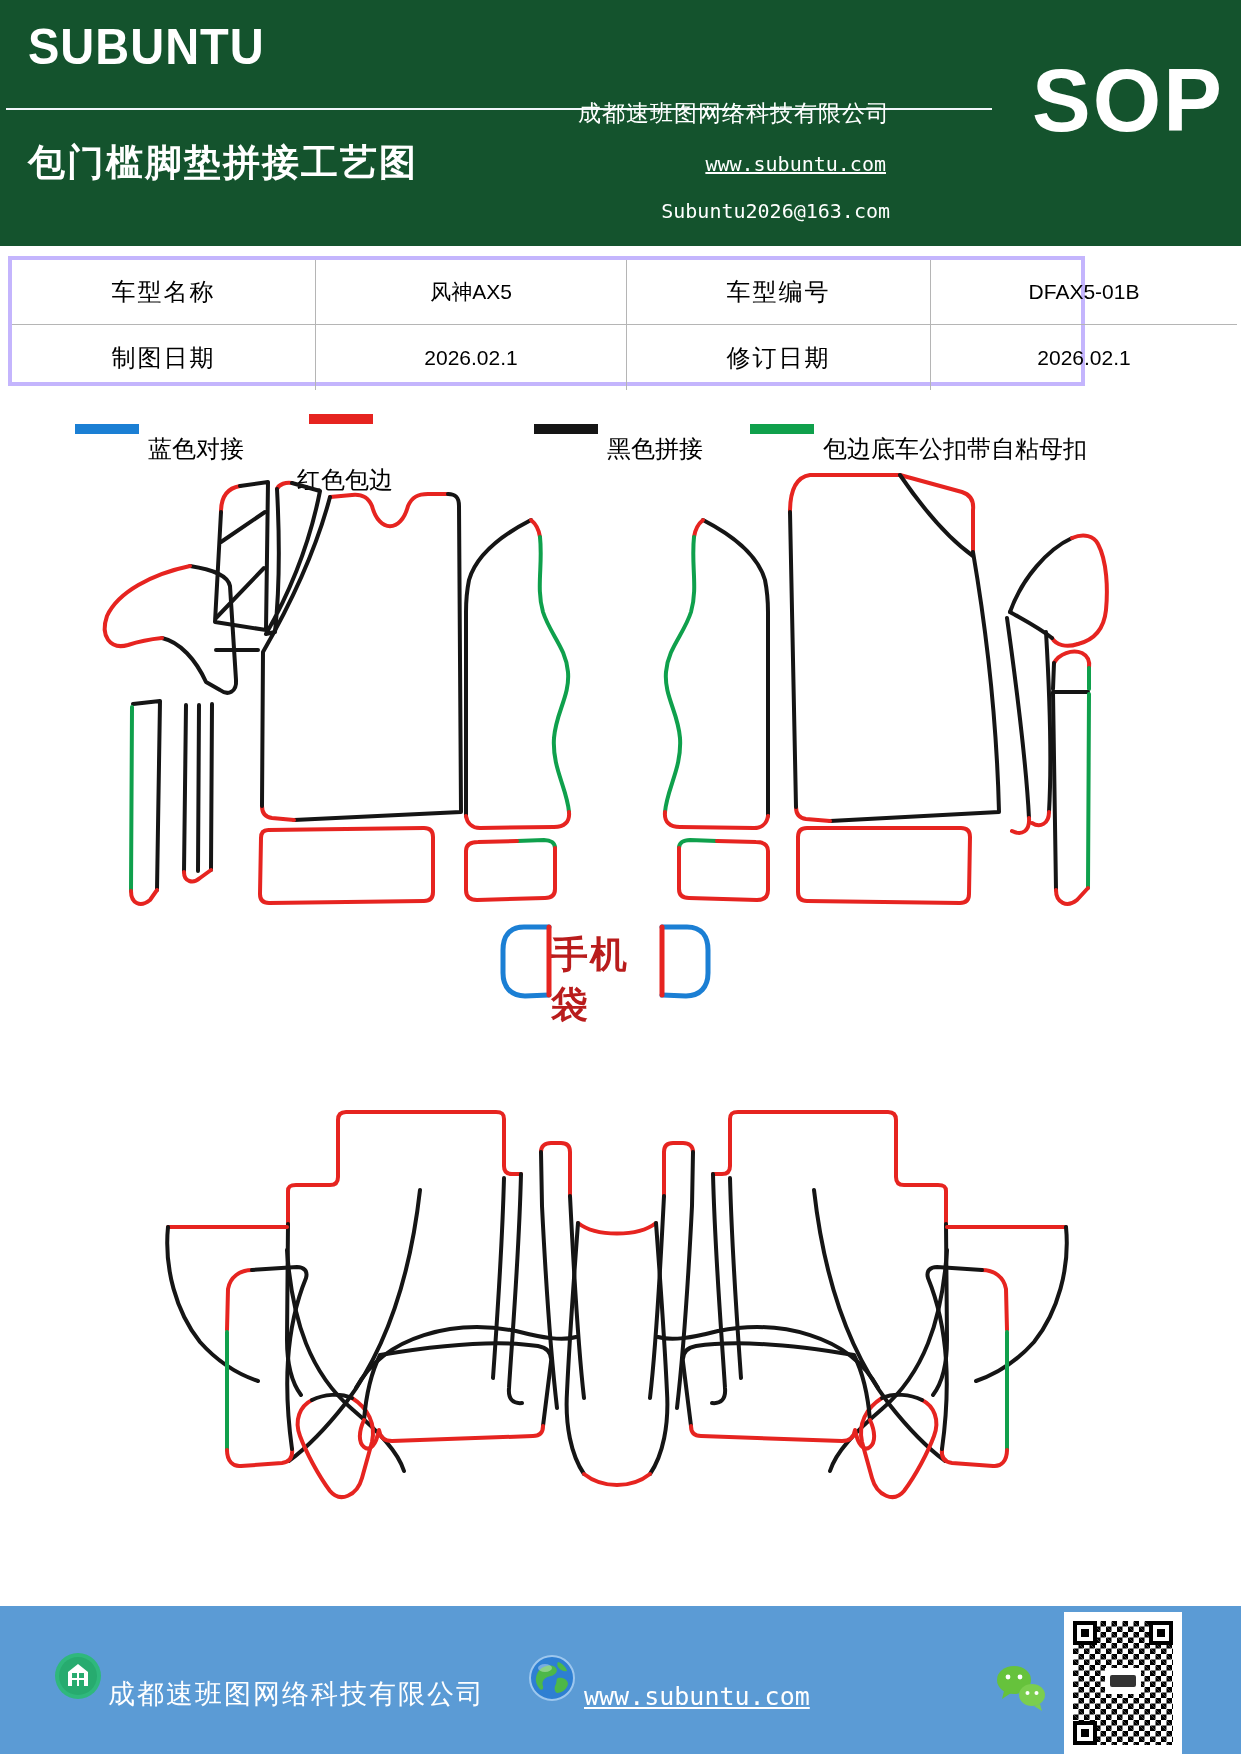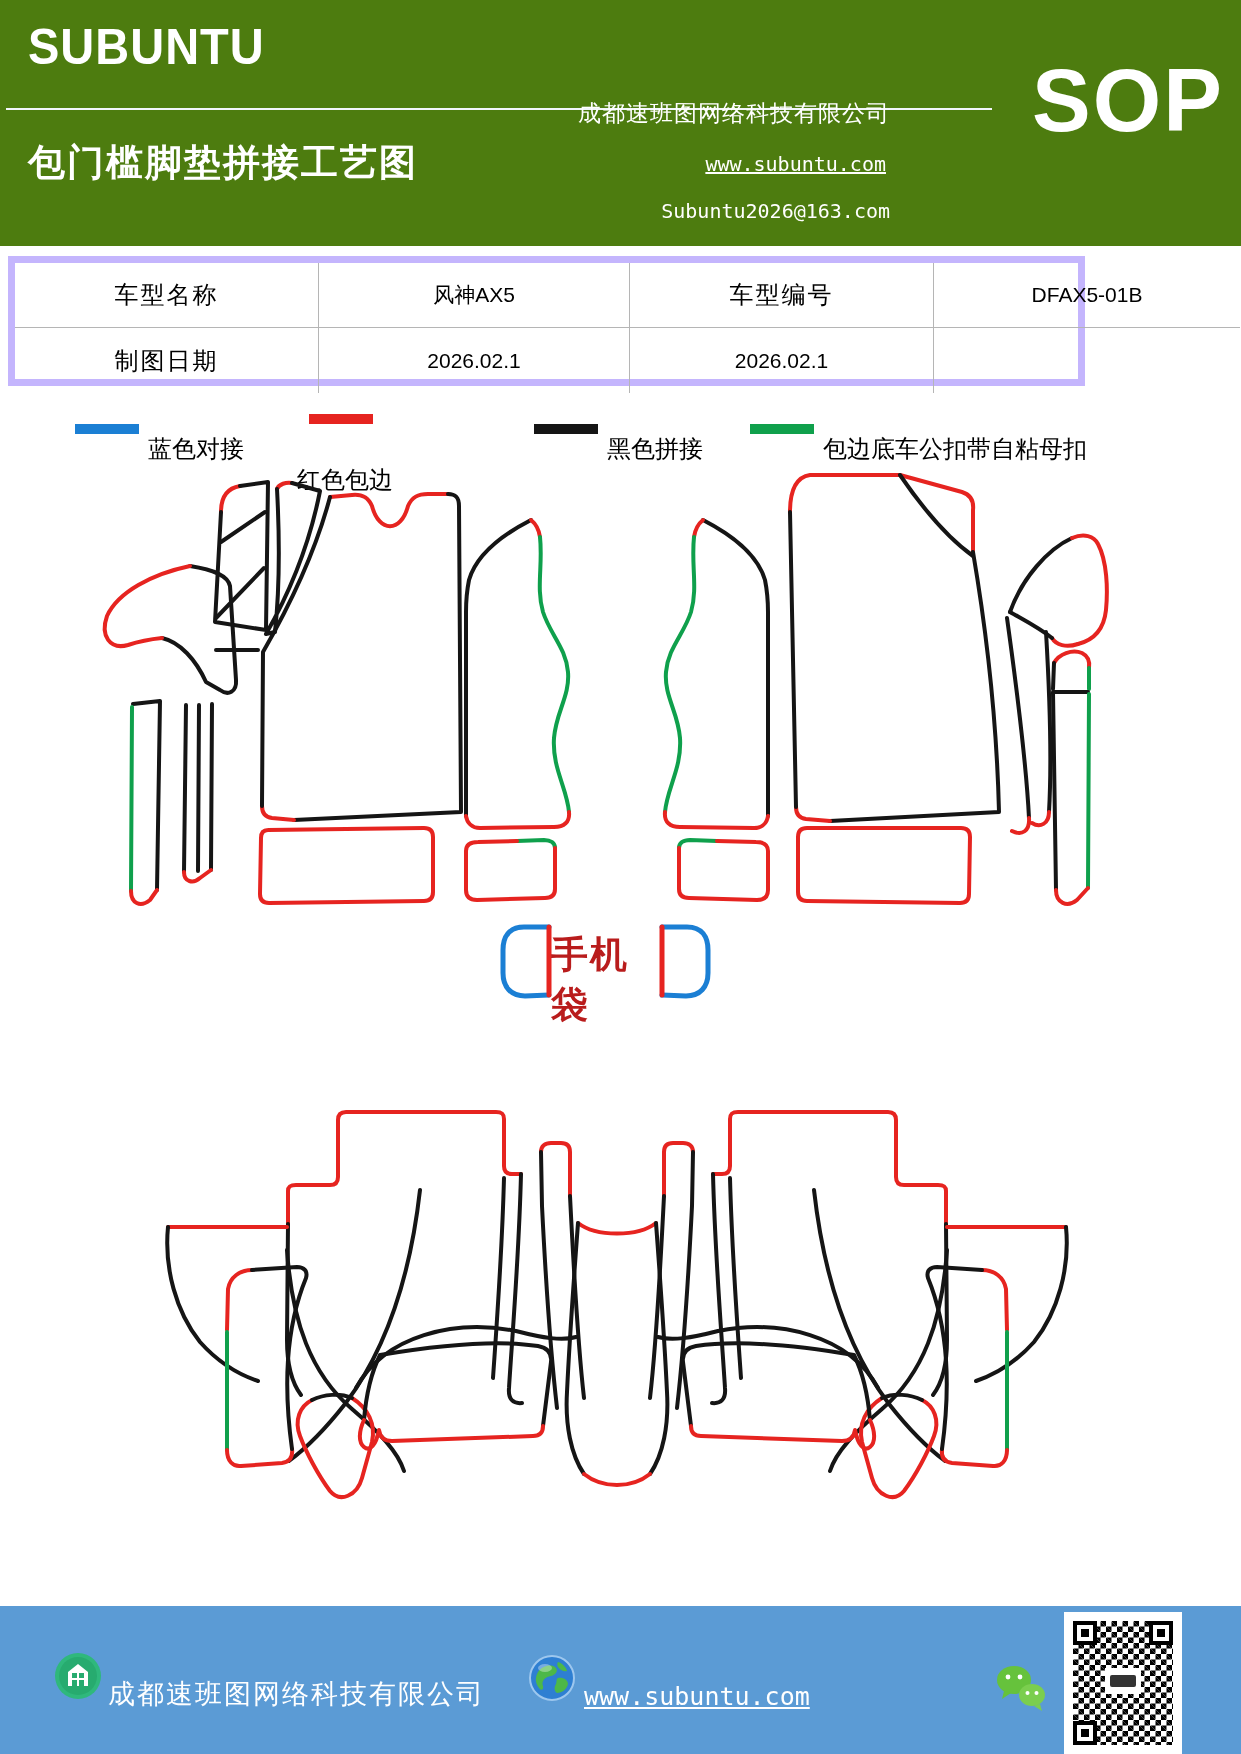--- a/index.html
+++ b/index.html
@@ -1,38 +1,38 @@
 <!DOCTYPE html>
 <html><head>
 <meta charset="utf-8">
 <style>
   html,body{margin:0;padding:0;background:#888;}
   .page{position:relative;width:1241px;height:1754px;background:#ffffff;overflow:hidden;
         font-family:"Liberation Sans",sans-serif;margin:0 auto;}
 
   
-  .header{position:absolute;left:0;top:0;width:1241px;height:246px;background:#4d7c0f;}
+  .header{position:absolute;left:0;top:0;width:1241px;height:246px;background:#14532d;}
   .logo{position:absolute;left:28px;top:16px;color:#fff;font-size:47px;font-weight:800;
         letter-spacing:1px;transform:scaleY(1.08);transform-origin:left top;}
   .hline{position:absolute;left:6px;top:108px;width:986px;height:2px;background:#f2f6fb;}
   .title{position:absolute;left:28px;top:138px;color:#fff;font-size:37px;font-weight:700;
          font-family:"Liberation Serif",serif;letter-spacing:2px;text-align:center;}
   .hdr-co{position:absolute;right:351px;top:98px;color:#fff;font-size:23px;
           font-family:"Liberation Serif",serif;letter-spacing:1px;}
   .hdr-url{position:absolute;right:355px;top:152px;color:#fff;font-size:20px;
            font-family:"DejaVu Sans Mono",monospace;text-decoration:underline;cursor:pointer;}
   .hdr-email{position:absolute;right:351px;top:180px;color:#fff;font-size:20px;
              font-family:"DejaVu Sans Mono",monospace;margin-top:19px;}
   .sop{position:absolute;left:1032px;top:48px;color:#fff;font-size:88px;font-weight:800;
        letter-spacing:2px;transform:scaleY(1.02);transform-origin:left top;}
 
   
   .spec{position:absolute;left:8px;top:256px;width:1077px;height:130px;
         display:grid;grid-template-columns:304px 311px 304px 306px;grid-template-rows:65px 65px;
-        border:7px solid #c4b5fd;box-sizing:border-box;background:#fff;}
+        border:4px solid #c4b5fd;box-sizing:border-box;background:#fff;}
   .spec .cell{border-right:1px solid #b5b5b5;border-bottom:1px solid #b5b5b5;
         display:flex;align-items:center;justify-content:center;box-sizing:border-box;color:#000;}
   .spec .cell:nth-child(4n){border-right:none;}
   .spec .cell:nth-child(n+5){border-bottom:none;}
   .spec .lab{font-family:"Liberation Serif",serif;font-size:24px;letter-spacing:2px;}
   .spec .val{font-size:21px;}
 
   
   .legend-item{position:absolute;top:414px;height:30px;display:flex;align-items:center;}
   .swatch{width:64px;height:10px;margin-right:9px;flex:0 0 auto;}
@@ -86,20 +86,21 @@
     <div class="sop">SOP</div>
   </div>
 
   <div class="spec">
     <div class="cell lab">车型名称</div>
     <div class="cell val">风神AX5</div>
     <div class="cell lab">车型编号</div>
     <div class="cell val">DFAX5-01B</div>
     <div class="cell lab">制图日期</div>
     <div class="cell val">2026.02.1</div>
+    <div class="cell lab">修订日期</div>
     <div class="cell val">2026.02.1</div>
   </div>
 
   <div class="legend-item" style="left:75px;">
     <span class="swatch" style="background:#1b7fd4;"></span>
     <span class="ltext">蓝色对接</span>
   </div>
   <div class="legend-item" style="left:297px;flex-direction:column;">
     <span class="swatch" style="background:#e62420;"></span>
     <span class="ltext">红色包边</span>

